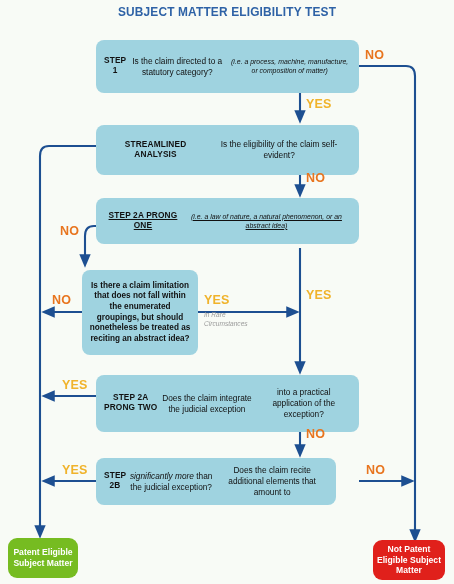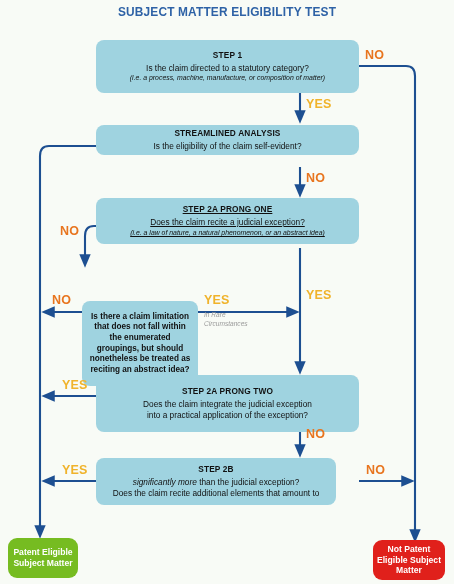--- a/index.html
+++ b/index.html
@@ -22,21 +22,21 @@
 
   
   #wires{position:absolute;left:0;top:0;width:454px;height:584px;}
 
   
   .box{
     position:absolute;
     background:#9fd3e0;
     border-radius:8px;
     box-sizing:border-box;
-    display:flex;flex-direction:column;align-items:center;justify-content:center;
+    display:flex;align-items:center;
     text-align:center;
     color:#111;
     padding:4px 8px;
   }
   .box .hdr{font-weight:bold;font-size:8.3px;letter-spacing:.15px;margin-bottom:3px;}
   .box .q{font-size:8.3px;line-height:1.32;}
   .box .sub{font-size:6.9px;font-style:italic;line-height:1.3;margin-top:1px;}
   .box .q em{font-style:italic;}
 
   
@@ -110,32 +110,31 @@
       <path d="M359,481 H408" marker-end="url(#ar)"></path>
     </g>
   </svg>
 
   <div class="box" style="left:96px;top:40px;width:263px;height:53px;">
     <div class="hdr">STEP 1</div>
     <div class="q">Is the claim directed to a statutory category?</div>
     <div class="sub">(i.e. a process, machine, manufacture, or composition of matter)</div>
   </div>
 
-  <div class="box" style="left:96px;top:125px;width:263px;height:30px;">
+  <div class="box" style="left:96px;top:125px;width:263px;height:50px;">
     <div class="hdr">STREAMLINED ANALYSIS</div>
     <div class="q">Is the eligibility of the claim self-evident?</div>
   </div>
 
   <div class="box" style="left:96px;top:198px;width:263px;height:46px;text-decoration:underline;">
     <div class="hdr">STEP 2A PRONG ONE</div>
-    <div class="q">Does the claim recite a judicial exception?</div>
     <div class="sub">(i.e. a law of nature, a natural phenomenon, or an abstract idea)</div>
   </div>
 
-  <div class="box narrow" style="left:82px;top:270px;width:116px;height:85px;margin-top:31px;">
+  <div class="box narrow" style="left:82px;top:270px;width:116px;height:85px;">
     <div class="q">Is there a claim limitation that does not fall within the enumerated groupings, but should nonetheless be treated as reciting an abstract idea?</div>
   </div>
 
   <div class="box" style="left:96px;top:375px;width:263px;height:57px;">
     <div class="hdr">STEP 2A PRONG TWO</div>
     <div class="q">Does the claim integrate the judicial exception</div>
     <div class="q">into a practical application of the exception?</div>
   </div>
 
   <div class="box" style="left:96px;top:458px;width:240px;height:47px;">

